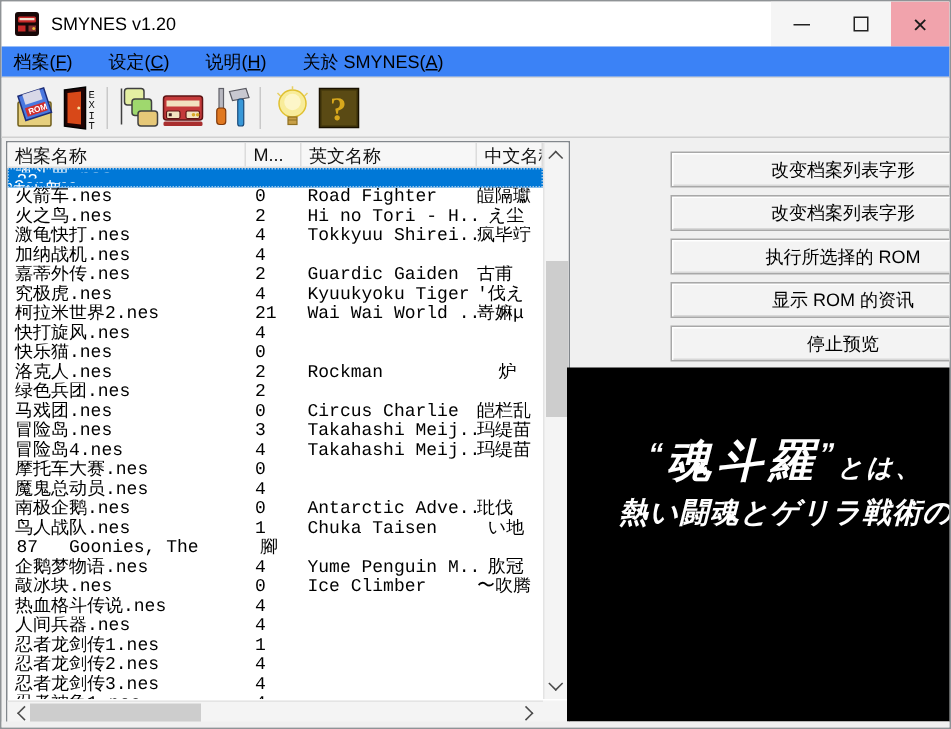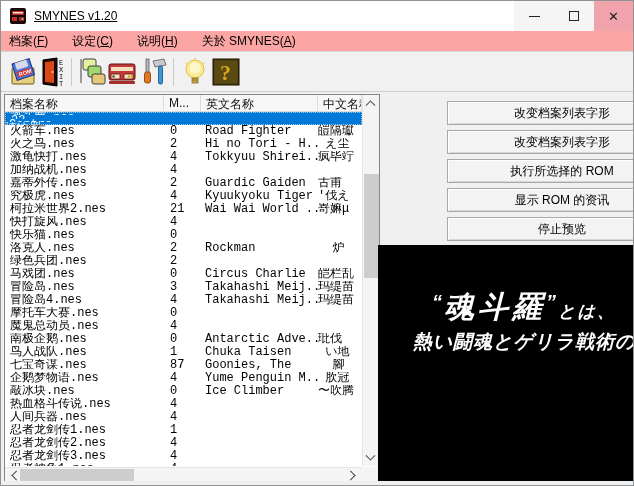--- a/index.html
+++ b/index.html
@@ -4,30 +4,30 @@
 <style>
   * { margin:0; padding:0; box-sizing:border-box; }
   html,body { width:634px; height:486px; font-family:"Liberation Sans","DejaVu Sans",sans-serif; }
   #window {
     position:relative; width:634px; height:486px; background:#f0f0f0;
     border:1px solid #8f9396; overflow:hidden;
   }
   
   #titlebar { position:absolute; left:0; top:0; width:632px; height:30px; background:#ffffff; }
   #app-icon { position:absolute; left:9px; top:7px; width:16px; height:16px; }
-  #title-text { position:absolute; left:33px; top:8px; font-size:12px; color:#000;text-decoration:underline; }
+  #title-text { position:absolute; left:33px; top:8px; font-size:12px; color:#000; }
   .winbtn { position:absolute; top:0; width:40px; height:30px; display:flex; align-items:center; justify-content:center; background:#f5f5f5; }
   #btn-min { left:513px; }
   #btn-max { left:553px; }
   #btn-close { left:593px; width:39px; background:#f1a3ac; }
   #btn-min .glyph { width:11px; height:0; border-top:1px solid #222; }
   #btn-max .glyph { width:10px; height:10px; border:1px solid #222; }
   #btn-close .glyph-x { font-size:13px; color:#1a1a1a; line-height:1; }
   
-  #menubar { position:absolute; left:0; top:30px; width:632px; height:21px; background:#fca5a5; border-bottom:1px solid #d7d7d7; display:flex; align-items:center; }
+  #menubar { position:absolute; left:0; top:30px; width:632px; height:21px; background:#3b82f6; border-bottom:1px solid #d7d7d7; display:flex; align-items:center; }
   .menu-item { font-size:12px; color:#000; padding:0 8px; margin-right:8px; white-space:pre; }
   .menu-item .mnemonic { text-decoration:underline; }
   
   #toolbar { position:absolute; left:0; top:51px; width:632px; height:40px; background:#f1f1f1; border-bottom:1px solid #d0d0d0; }
   .tbicon { position:absolute; top:5px; width:28px; height:30px; }
   .tbsep { position:absolute; top:6px; width:1px; height:28px; background:#c9c9c9; }
   
   #table { position:absolute; left:3px; top:93px; width:376px; height:390px; background:#ffffff; border:1px solid #82878c; }
   #table-header { position:absolute; left:0; top:0; width:357px; height:17px; background:#f7f7f7; display:flex; border-bottom:1px solid #dcdcdc; }
   .hcell { font-size:12px; color:#111; padding:1px 0 0 5px; border-right:1px solid #dcdcdc; overflow:hidden; white-space:nowrap; }
@@ -182,21 +182,21 @@
         <div class="trow"><span class="cell c1">快乐猫.nes</span><span class="cell c2">0</span><span class="cell c3"></span><span class="cell c4"></span></div>
         <div class="trow"><span class="cell c1">洛克人.nes</span><span class="cell c2">2</span><span class="cell c3">Rockman</span><span class="cell c4">  炉</span></div>
         <div class="trow"><span class="cell c1">绿色兵团.nes</span><span class="cell c2">2</span><span class="cell c3"></span><span class="cell c4"></span></div>
         <div class="trow"><span class="cell c1">马戏团.nes</span><span class="cell c2">0</span><span class="cell c3">Circus Charlie</span><span class="cell c4">皑栏乱</span></div>
         <div class="trow"><span class="cell c1">冒险岛.nes</span><span class="cell c2">3</span><span class="cell c3">Takahashi Meij...</span><span class="cell c4">玛缇苗</span></div>
         <div class="trow"><span class="cell c1">冒险岛4.nes</span><span class="cell c2">4</span><span class="cell c3">Takahashi Meij...</span><span class="cell c4">玛缇苗</span></div>
         <div class="trow"><span class="cell c1">摩托车大赛.nes</span><span class="cell c2">0</span><span class="cell c3"></span><span class="cell c4"></span></div>
         <div class="trow"><span class="cell c1">魔鬼总动员.nes</span><span class="cell c2">4</span><span class="cell c3"></span><span class="cell c4"></span></div>
         <div class="trow"><span class="cell c1">南极企鹅.nes</span><span class="cell c2">0</span><span class="cell c3">Antarctic Adve...</span><span class="cell c4">玭伐</span></div>
         <div class="trow"><span class="cell c1">鸟人战队.nes</span><span class="cell c2">1</span><span class="cell c3">Chuka Taisen</span><span class="cell c4"> い地</span></div>
-        <div class="trow"><span class="cell c1">七宝奇谋.nes</span><span class="cell c2">87</span><span class="cell c3">Goonies, The</span><span class="cell c4">  腳</span></div>
+        <div class="trow"><span class="cell c2">87</span><span class="cell c3">Goonies, The</span><span class="cell c4">  腳</span></div>
         <div class="trow"><span class="cell c1">企鹅梦物语.nes</span><span class="cell c2">4</span><span class="cell c3">Yume Penguin M...</span><span class="cell c4"> 肷冠</span></div>
         <div class="trow"><span class="cell c1">敲冰块.nes</span><span class="cell c2">0</span><span class="cell c3">Ice Climber</span><span class="cell c4">〜吹腾</span></div>
         <div class="trow"><span class="cell c1">热血格斗传说.nes</span><span class="cell c2">4</span><span class="cell c3"></span><span class="cell c4"></span></div>
         <div class="trow"><span class="cell c1">人间兵器.nes</span><span class="cell c2">4</span><span class="cell c3"></span><span class="cell c4"></span></div>
         <div class="trow"><span class="cell c1">忍者龙剑传1.nes</span><span class="cell c2">1</span><span class="cell c3"></span><span class="cell c4"></span></div>
         <div class="trow"><span class="cell c1">忍者龙剑传2.nes</span><span class="cell c2">4</span><span class="cell c3"></span><span class="cell c4"></span></div>
         <div class="trow"><span class="cell c1">忍者龙剑传3.nes</span><span class="cell c2">4</span><span class="cell c3"></span><span class="cell c4"></span></div>
         <div class="trow"><span class="cell c1">忍者神龟1.nes</span><span class="cell c2">4</span><span class="cell c3"></span><span class="cell c4"></span></div>
       </div>
     <div class="sb" id="vsb">

